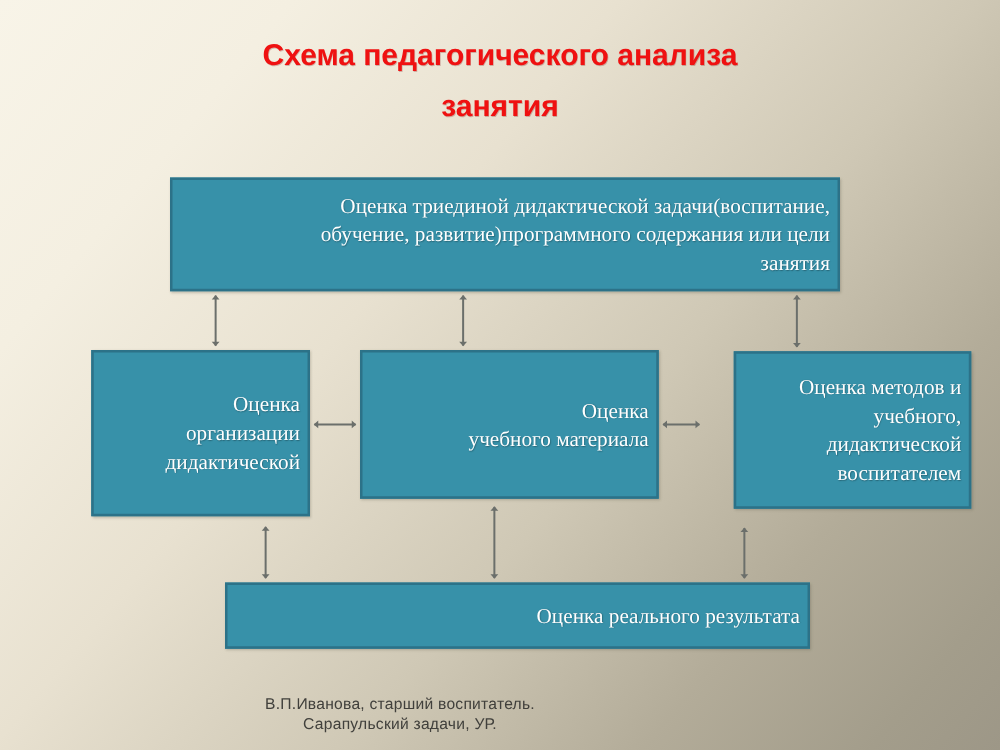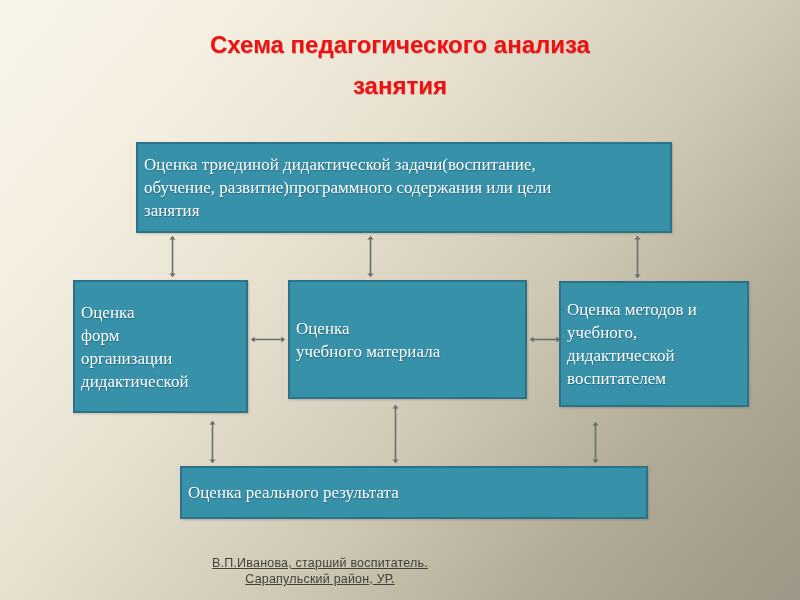--- a/index.html
+++ b/index.html
@@ -49,54 +49,53 @@
   
   .node {
     position: absolute;
     box-sizing: border-box;
     background: #3791a9;
     border: 2px solid #2c7288;
     color: #ffffff;
     font-family: "Liberation Serif", serif;
     font-size: 17px;
     line-height: 23px;
-    text-align: left;
+    text-align: right;
     display: flex;
     align-items: center;
     justify-content: center;
     padding: 2px 6px;
     text-shadow: 0.5px 0.5px 1px rgba(0,0,0,0.30);
     box-shadow: 1px 1px 2px rgba(90,85,70,0.30);
   }
   .node .txt { display: block; width: 100%; }
   .node .l { display: block; }
 
   #node-top    { left: 136px; top: 142px; width: 536px; height: 91px; }
   #node-left   { left:  73px; top: 280px; width: 175px; height: 133px; }
   #node-center { left: 288px; top: 280px; width: 239px; height: 119px; }
-  #node-right  { left: 559px; top: 281px; width: 190px; height: 126px; }
+  #node-right  { left: 587px; top: 281px; width: 190px; height: 126px; }
   #node-bottom { left: 180px; top: 466px; width: 468px; height: 53px; }
 
   
   .conn { position: absolute; }
   .conn svg { display: block; overflow: visible; }
 
   
   #footer {
     position: absolute;
     left: 0;
     top: 555px;
     width: 640px;
     text-align: center;
     color: #41403c;
     font-family: "Liberation Sans", sans-serif;
     font-size: 12.5px;
     line-height: 16px;
     letter-spacing: 0.2px;
-    text-decoration: underline;
   }
   #footer .fline { display: block; }
 </style>
 </head>
 <body>
 
 <div id="slide">
 
   <div id="title">
     <span class="tline">Схема педагогического анализа</span>
@@ -166,21 +165,20 @@
     <span class="txt">
       <span class="l">Оценка триединой дидактической задачи(воспитание,</span>
       <span class="l">обучение, развитие)программного содержания или цели</span>
       <span class="l">занятия</span>
     </span>
   </div>
 
   <div class="node" id="node-left">
     <span class="txt">
       <span class="l">Оценка</span>
-      <span class="l">форм</span>
       <span class="l">организации</span>
       <span class="l">дидактической</span>
     </span>
   </div>
 
   <div class="node" id="node-center">
     <span class="txt">
       <span class="l">Оценка</span>
       <span class="l">учебного материала</span>
     </span>
@@ -196,16 +194,16 @@
   </div>
 
   <div class="node" id="node-bottom">
     <span class="txt">
       <span class="l">Оценка реального результата</span>
     </span>
   </div>
 
   <div id="footer">
     <span class="fline">В.П.Иванова, старший воспитатель.</span>
-    <span class="fline">Сарапульский район, УР.</span>
+    <span class="fline">Сарапульский задачи, УР.</span>
   </div>
 
 </div>
 
 </body></html>

